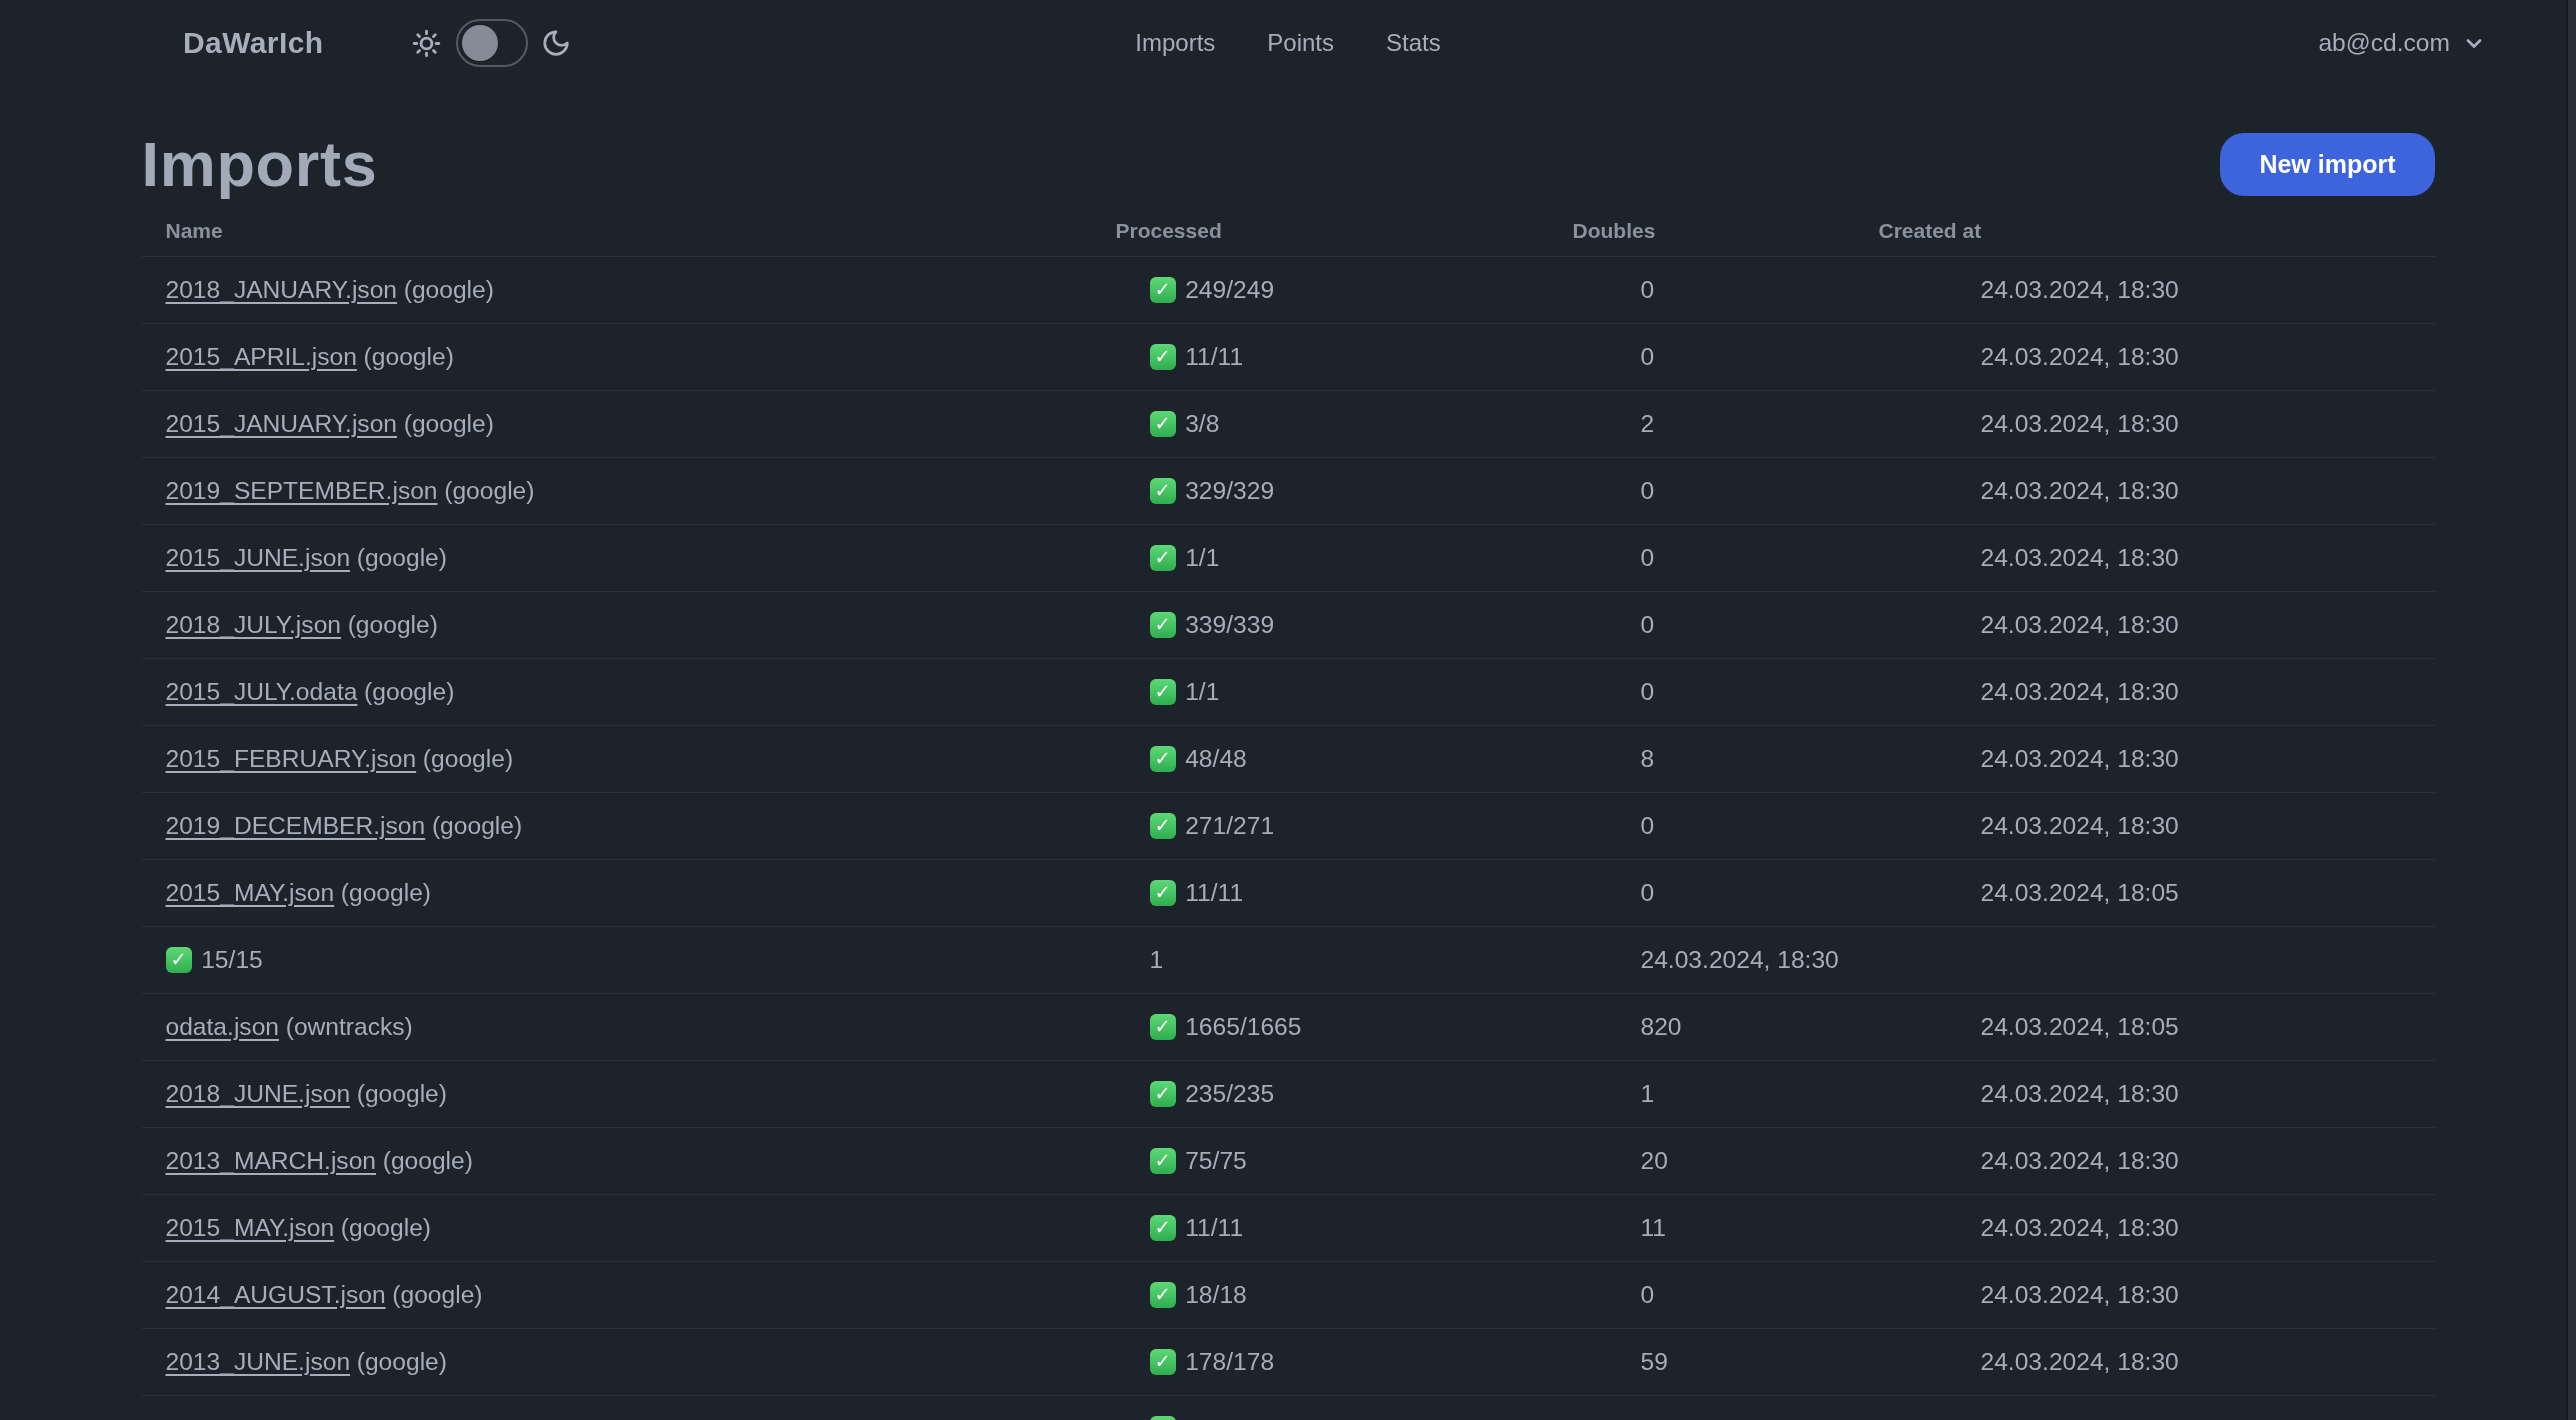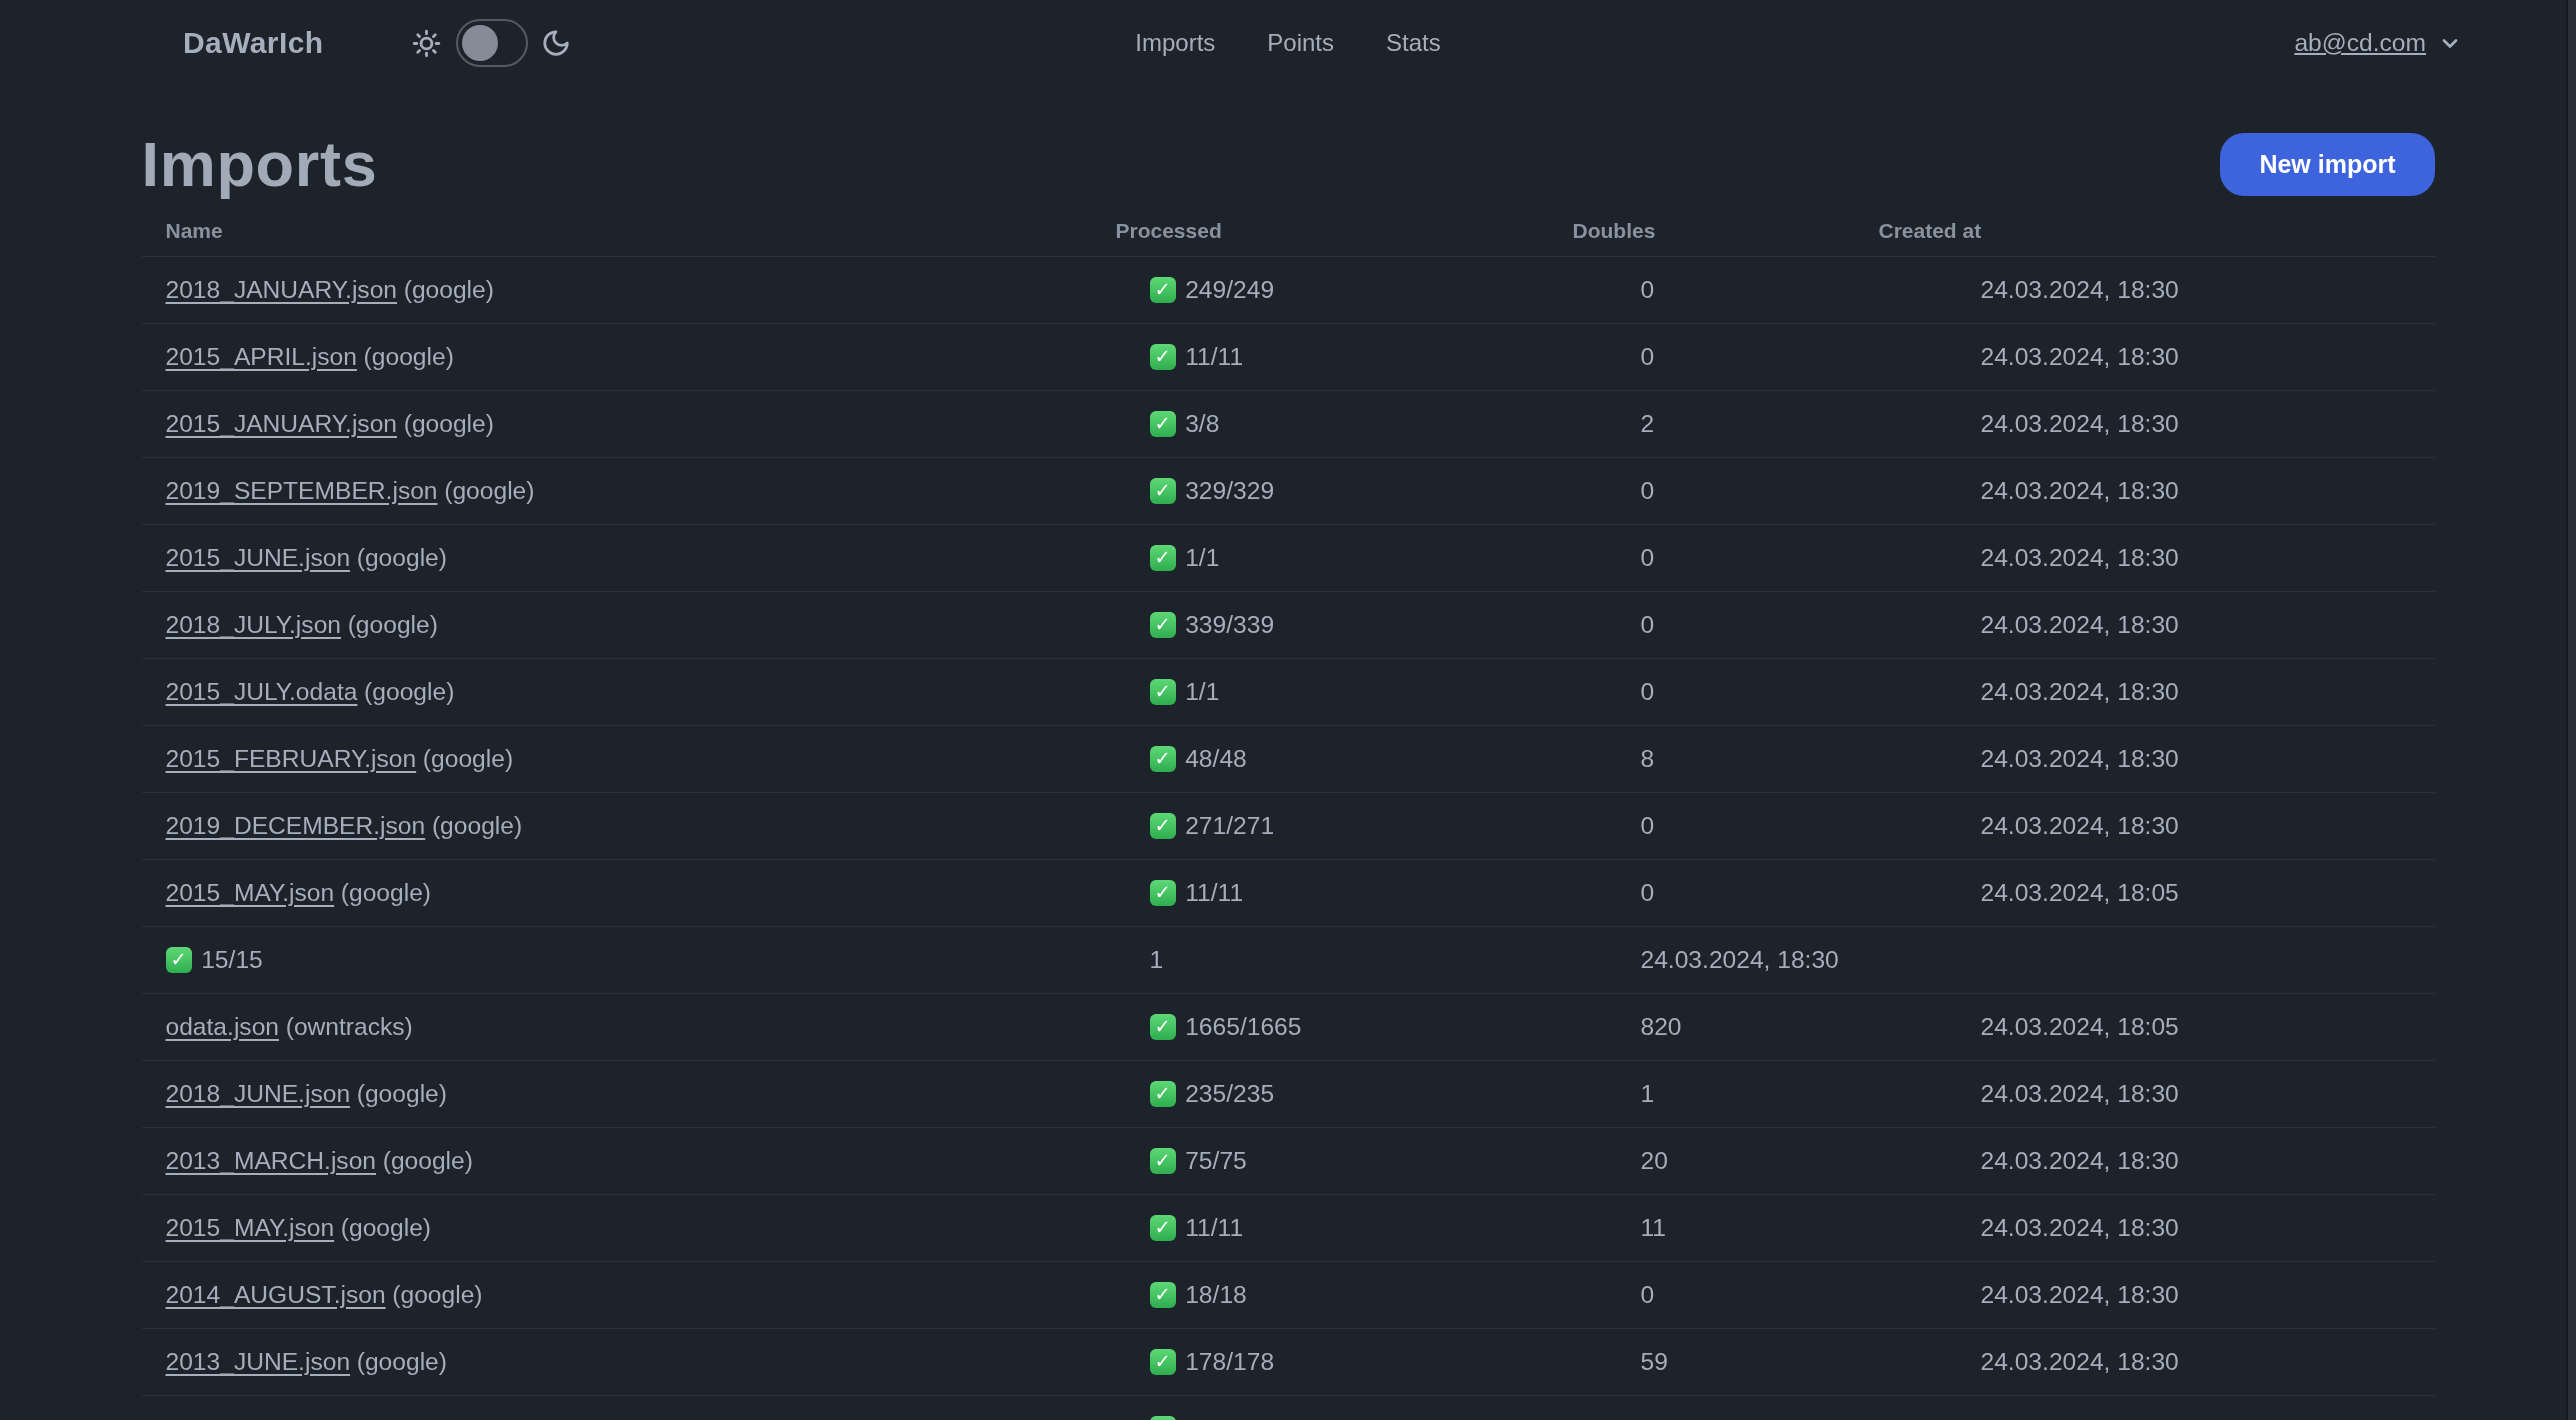--- a/index.html
+++ b/index.html
@@ -8,21 +8,21 @@
     background:#1d232a;
     color:#a6adbb;
     font-family:"Liberation Sans","DejaVu Sans",sans-serif;
   }
   .page { position:relative; width:2576px; height:1421px; overflow:hidden; }
 
   
   .navbar {
     height:86px;
     display:flex; align-items:center;
-    padding:0 114px 0 183px;
+    padding:0 90px 0 183px;
     position:relative;
   }
   .logo {
     font-size:30px; font-weight:700; color:#a6adbb;
     text-decoration:none; letter-spacing:0.4px; cursor:pointer;
   }
   .theme-group { display:flex; align-items:center; margin-left:88px; gap:13.4px; }
   .icon-wrap { display:inline-flex; align-items:center; justify-content:center; }
   .toggle {
     display:inline-block; width:72px; height:48px;
@@ -32,21 +32,21 @@
   .toggle .knob {
     position:absolute; left:4.5px; top:3.7px;
     width:36px; height:36px; border-radius:50%;
     background:#858c98;
   }
   .center-nav {
     position:absolute; left:50%; top:0; transform:translateX(-50%);
     height:86px; display:flex; align-items:center; gap:52px;
   }
   .nav-link { font-size:24px; color:#a6adbb; text-decoration:none; cursor:pointer; }
-  .user-menu { margin-left:auto; display:flex; align-items:center; gap:12px; cursor:pointer;text-decoration:underline; }
+  .user-menu { margin-left:auto; display:flex; align-items:center; gap:12px; cursor:pointer; }
   .user-email { font-size:24.6px; color:#a6adbb; }
 
   
   .container { width:2293px; margin:0 auto; }
   .page-header {
     margin-top:42px; height:72px;
     display:flex; align-items:center; justify-content:space-between;
   }
   h1.page-title { font-size:63px; font-weight:700; color:#a2aab8; letter-spacing:0.7px; }
   .new-import-btn {

